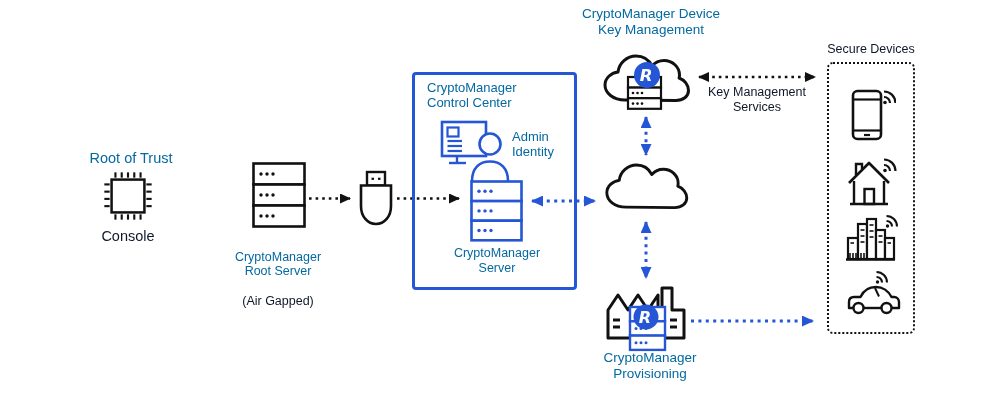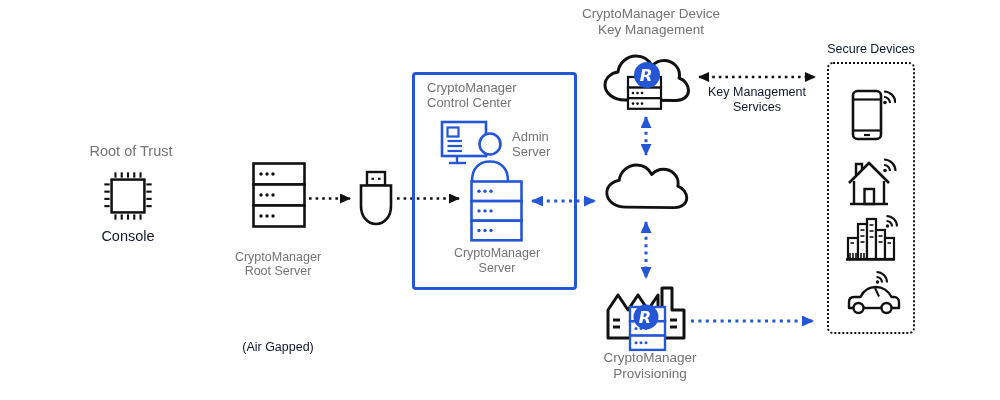--- a/index.html
+++ b/index.html
@@ -4,21 +4,21 @@
 <style>
   * { margin:0; padding:0; box-sizing:border-box; }
   html,body { background:#ffffff; }
   body { font-family:"Liberation Sans", sans-serif; }
   #stage {
     position:relative; width:1000px; height:400px; background:#ffffff;
     overflow:hidden;
   }
   .abs { position:absolute; }
   .lbl { position:absolute; white-space:pre-line; line-height:1.17; }
-  .blue { color:#737373; }
+  .blue { color:#0369a1; }
   .black { color:#0f172a; }
   .ctr { text-align:center; transform:translateX(-50%); }
   .f14 { font-size:14.5px; }
   .f13 { font-size:13px; }
   .f12 { font-size:12.5px; }
 
   .cc-box {
     position:absolute; left:412px; top:72px; width:165px; height:218px;
     border:3px solid #2456d6; border-radius:4px; background:transparent;
   }
@@ -45,21 +45,21 @@
     </defs>
     <line x1="309" y1="198.5" x2="350" y2="198.5" stroke="#111111" stroke-width="2.6" stroke-dasharray="2.6 4" marker-end="url(#mb)"></line>
     <line x1="397" y1="198.5" x2="459" y2="198.5" stroke="#111111" stroke-width="2.6" stroke-dasharray="2.6 4" marker-end="url(#mb)"></line>
     <line x1="532" y1="201" x2="595" y2="201" stroke="#2456d6" stroke-width="3" stroke-dasharray="3 4.4" marker-start="url(#ml)" marker-end="url(#ml)"></line>
     <line x1="646" y1="117" x2="646" y2="155" stroke="#2456d6" stroke-width="3" stroke-dasharray="3 4.4" marker-start="url(#ml)" marker-end="url(#ml)"></line>
     <line x1="646" y1="222" x2="646" y2="278" stroke="#2456d6" stroke-width="3" stroke-dasharray="3 4.4" marker-start="url(#ml)" marker-end="url(#ml)"></line>
     <line x1="699" y1="77" x2="815" y2="77" stroke="#111111" stroke-width="2.6" stroke-dasharray="2.6 4" marker-start="url(#mb)" marker-end="url(#mb)"></line>
     <line x1="691" y1="321" x2="813" y2="321" stroke="#2456d6" stroke-width="3" stroke-dasharray="3 4.4" marker-end="url(#ml)"></line>
   </svg>
 
-  <div class="lbl blue f14 ctr" style="left:131px; top:143px;">Root of Trust</div>
+  <div class="lbl blue f14 ctr" style="left:131px; top:150px;">Root of Trust</div>
 
   <svg class="abs" style="left:100px; top:168px;" width="56" height="56" viewBox="0 0 58 58">
     <rect x="12" y="12" width="34" height="34" fill="#fff" stroke="#111" stroke-width="2.6"></rect>
     <g stroke="#111" stroke-width="2.2">
       <line x1="16" y1="4.5" x2="16" y2="10"></line>
         <line x1="22.5" y1="4.5" x2="22.5" y2="10"></line>
         <line x1="29" y1="4.5" x2="29" y2="10"></line>
         <line x1="35.5" y1="4.5" x2="35.5" y2="10"></line>
         <line x1="42" y1="4.5" x2="42" y2="10"></line>
       <line x1="16" y1="48" x2="16" y2="53.5"></line>
@@ -95,21 +95,21 @@
         <circle cx="21" cy="33" r="1.7"></circle>
       <circle cx="9" cy="54" r="1.7"></circle>
         <circle cx="15" cy="54" r="1.7"></circle>
         <circle cx="21" cy="54" r="1.7"></circle>
     </g>
   </svg>
 
   <div class="lbl f12 ctr" style="left:278px; top:235px;">
     <span class="blue" style="display:block; white-space:pre-line;">CryptoManager
 Root Server</span>
-    <span class="black" style="display:block;margin-top:46px;">(Air Gapped)</span>
+    <span class="black" style="display:block;">(Air Gapped)</span>
   </div>
 
   <svg class="abs" style="left:356px; top:170px;" width="40" height="58" viewBox="0 0 40 58">
     <rect x="11" y="2" width="18" height="13.5" fill="#fff" stroke="#111" stroke-width="2.4"></rect>
     <line x1="15.5" y1="8.8" x2="18" y2="8.8" stroke="#111" stroke-width="2.2"></line>
     <line x1="22" y1="8.8" x2="24.5" y2="8.8" stroke="#111" stroke-width="2.2"></line>
     <path d="M5,15.5 H35 V36 C35,46.5 28.5,54 20,54 C11.5,54 5,46.5 5,36 Z" fill="#fff" stroke="#111" stroke-width="2.6"></path>
   </svg>
 
   <div class="cc-box"></div>
@@ -121,21 +121,21 @@
     <rect x="7.5" y="7.5" width="11" height="9" fill="none" stroke="#2456d6" stroke-width="2.2"></rect>
     <line x1="7.5" y1="21" x2="22" y2="21" stroke="#2456d6" stroke-width="2.2"></line>
     <line x1="7.5" y1="26" x2="22" y2="26" stroke="#2456d6" stroke-width="2.2"></line>
     <line x1="7.5" y1="31" x2="22" y2="31" stroke="#2456d6" stroke-width="2.2"></line>
     <line x1="17" y1="36" x2="17" y2="43" stroke="#2456d6" stroke-width="2.4"></line>
     <line x1="9" y1="43" x2="26" y2="43" stroke="#2456d6" stroke-width="2.4"></line>
     <path d="M32,61 C32,48 39.5,41.5 50,41.5 C60.5,41.5 68,48 68,61" fill="#fff" stroke="#2456d6" stroke-width="2.6"></path>
     <circle cx="50" cy="24" r="10.5" fill="#fff" stroke="#2456d6" stroke-width="2.6"></circle>
   </svg>
   <div class="lbl blue f13" style="left:512px; top:129px;">Admin
-Server</div>
+Identity</div>
 
   <svg class="abs" style="left:470px; top:180px;" width="53" height="62" viewBox="0 0 53 62">
     <g fill="#fff" stroke="#2456d6" stroke-width="2.6">
       <rect x="1.5" y="1.5" width="50" height="19.6"></rect>
       <rect x="1.5" y="21.1" width="50" height="19.6"></rect>
       <rect x="1.5" y="40.7" width="50" height="19.6"></rect>
     </g>
     <g fill="#2456d6">
       <circle cx="9" cy="11.3" r="1.7"></circle>
         <circle cx="15" cy="11.3" r="1.7"></circle>

